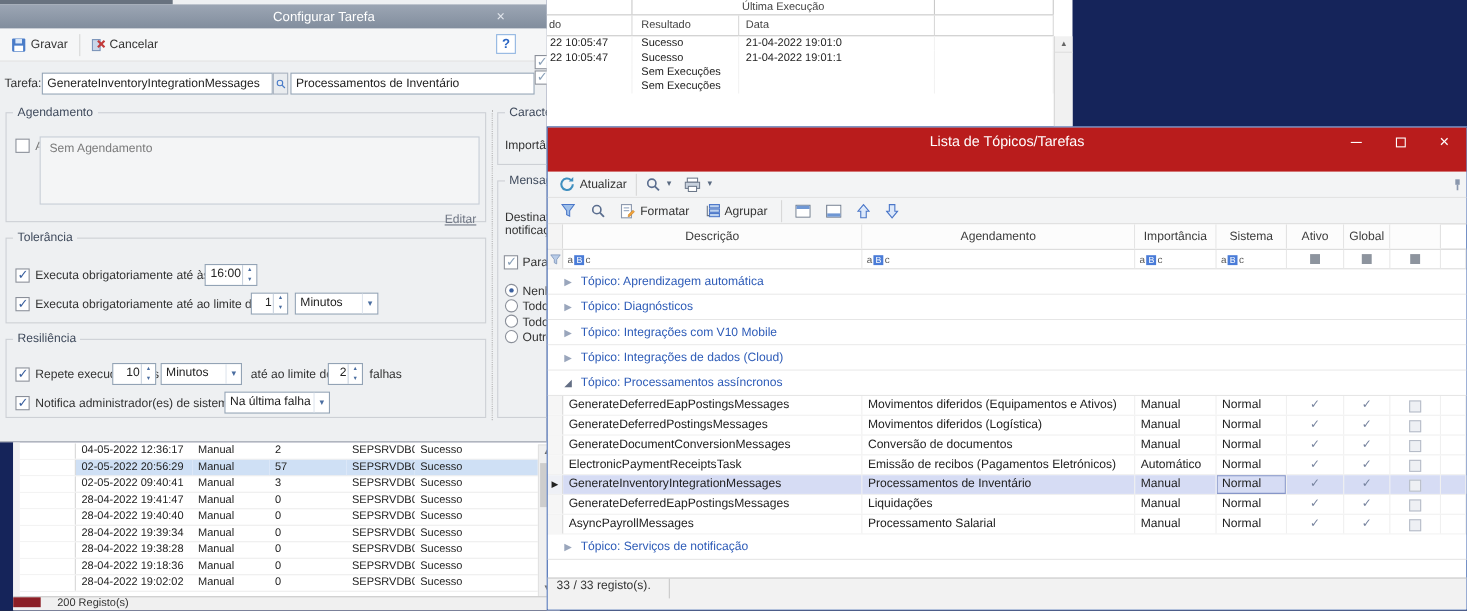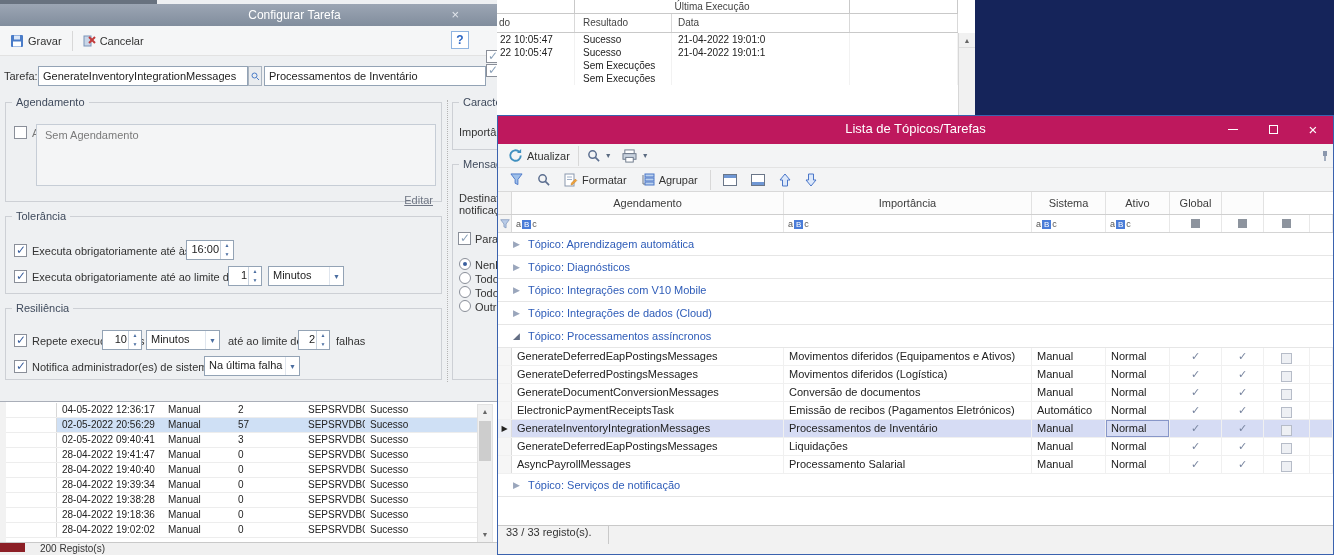--- a/index.html
+++ b/index.html
@@ -12,21 +12,21 @@
 #exec .bandrow div{border-right:1px solid #c9c9c9;font-size:10px;color:#444;text-align:center;line-height:13px;overflow:hidden;white-space:nowrap}
 #exec .headrow{display:grid;grid-template-columns:78px 97px 178px 1fr;height:19px;margin-right:17px;border-bottom:1px solid #c9c9c9}
 #exec .headrow div{border-right:1px solid #d9d9d9;font-size:10px;color:#444;line-height:18px;overflow:hidden;white-space:nowrap}
 #exec .erow{display:grid;grid-template-columns:78px 97px 178px 1fr;height:13px;margin-right:17px}
 #exec .erow div{font-size:10px;line-height:13px;color:#222;overflow:hidden;white-space:nowrap;border-right:1px solid #f2f2f2}
 #exec .scroll{position:absolute;right:0;top:33px;bottom:0;width:17px;background:#f1f1f1;border-left:1px solid #d7d7d7}
 #exec .sbtn{height:15px;text-align:center;font-size:7px;color:#666;line-height:15px;border-bottom:1px solid #dedede}
 .padl2{padding-left:2px}.padl3{padding-left:3px}.padl6{padding-left:6px}.padl8{padding-left:8px}
 
 
-#hist{position:absolute;left:0;top:402px;width:497px;height:153px;background:#fff}
+#hist{position:absolute;left:12px;top:402px;width:497px;height:153px;background:#fff}
 #hist .edge{position:absolute;left:0;top:0;width:6px;bottom:13px;background:#f2f2f2}
 #hist .hrows{position:absolute;left:6px;top:1px;right:20px;height:136px;overflow:hidden}
 .xrow{display:grid;grid-template-columns:51px 106px 70px 70px 62px 1fr;height:15px;border-bottom:1px solid #ededed}
 .xrow div{font-size:10px;line-height:14px;white-space:nowrap;overflow:hidden;padding-left:5px}
 .xrow .ind{border-right:1px solid #d8d8d8;background:#fff}
 .xrow.sel div{background:#cfe0f5}
 .xrow.sel .ind{background:#fff}
 #hist .vscroll{position:absolute;right:4px;top:2px;width:16px;height:139px;background:#f0f0f0;border:1px solid #e2e2e2}
 #hist .vscroll .a{height:14px;text-align:center;font-size:7px;color:#666;line-height:14px}
 #hist .vscroll .thumb{position:absolute;left:1px;right:1px;top:16px;height:40px;background:#cdcdcd}
@@ -61,21 +61,21 @@
 .spin .ar span{flex:1;font-size:5px;color:#4a6da0;text-align:center;line-height:9px}
 .dd{position:absolute;display:flex;height:20px;background:#fff;border:1px solid #93a3b5}
 .dd .v{flex:1;padding:2px 4px;font-size:11px;white-space:nowrap;overflow:hidden}
 .dd .c{width:14px;display:flex;align-items:center;justify-content:center;font-size:7px;color:#4a6da0;border-left:1px solid #e0e6ee}
 #schedbox{position:absolute;left:30px;top:16px;width:400px;height:62px;background:#f4f5f6;border:1px solid #c6cdd6;color:#7a7a7a;font-size:11px;padding:4px 8px}
 #editar{position:absolute;right:8px;top:86px;font-size:11px;color:#6f7684;text-decoration:underline}
 #divider{position:absolute;left:447px;top:100px;height:282px;border-left:1px dotted #b4b4b4;width:0}
 
 
 #lw{position:absolute;left:497px;top:115px;width:837px;height:440px;background:#fff;border:1px solid #3a62ae}
-#lw .tbar{height:28px;background:#be185d;position:relative}
+#lw .tbar{height:40px;background:#b91c1c;position:relative}
 #lw .tbar .ttl{display:block;text-align:center;color:#fff;font-size:13px;line-height:26px}
 .wbtns{position:absolute;right:0;top:0;height:26px;display:flex}
 .wbtn{width:40px;height:26px;display:flex;align-items:center;justify-content:center;color:#fff}
 .mingl{width:10px;height:1px;background:#fff;display:block}
 .maxgl{width:9px;height:9px;border:1px solid #fff;display:block}
 .closegl{font-size:15px;line-height:1}
 #lw .t1{height:24px;background:#f3f4f5;border-bottom:1px solid #e3e3e3;display:flex;align-items:center;padding-left:6px;gap:2px}
 #lw .t2{height:24px;background:#f3f4f5;border-bottom:1px solid #d9d9d9;display:flex;align-items:center;padding-left:8px;gap:6px}
 .ibtn{display:flex;align-items:center;gap:4px;font-size:11px;color:#333;padding:2px 4px}
 .car{font-size:7px;color:#5a6a80;margin-left:1px}
@@ -466,20 +466,21 @@
       </div>
       <div class="ibtn">
         <svg width="12" height="14" viewBox="0 0 12 14">
             <path d="M6 13L1 7h2.5V1h5v6H11z" fill="#dce8fa" stroke="#4a76c8"></path>
           </svg>
       </div>
     </div>
 
     <div class="lrow hrow">
       <div class="ind"></div>
+      <div>Descrição</div>
       <div>Agendamento</div>
       <div>Importância</div>
       <div>Sistema</div>
       <div>Ativo</div>
       <div>Global</div>
       <div></div>
     </div>
 
     <div class="lrow frow">
       <div class="ind">

